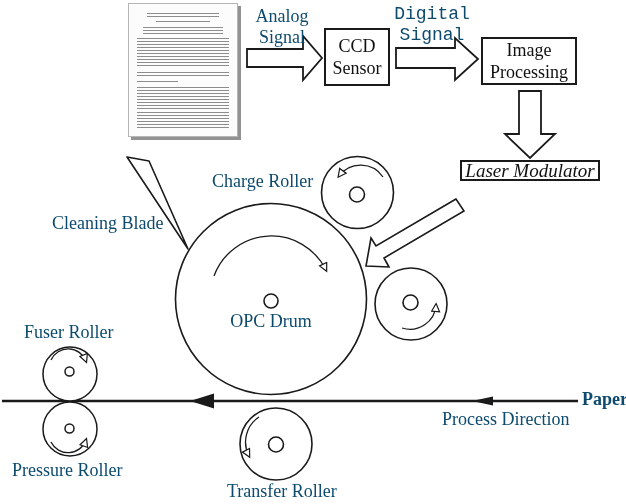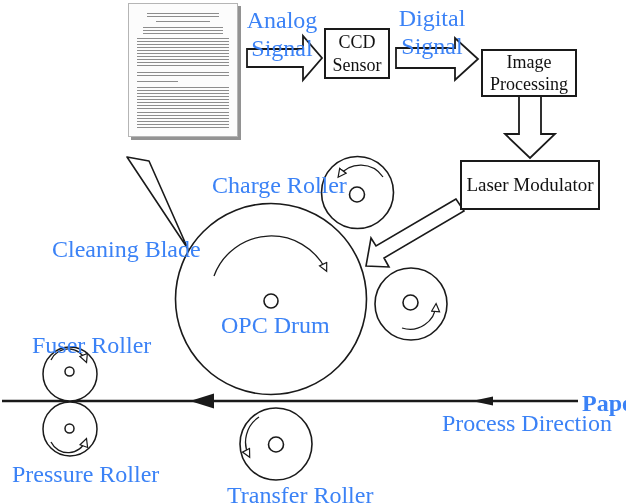--- a/index.html
+++ b/index.html
@@ -3,22 +3,22 @@
 <meta charset="utf-8">
 <style>
   html,body{margin:0;padding:0;background:#fff;}
   #stage{
     position:relative;width:626px;height:504px;background:#ffffff;
     font-family:"Liberation Serif","DejaVu Serif",serif;color:#111;
     overflow:hidden;
   }
   #shapes{position:absolute;left:0;top:0;}
   .lbl{
-    position:absolute;font-size:24px;line-height:1.18;white-space:nowrap;
-    color:#3b82f6;letter-spacing:0px;
+    position:absolute;font-size:18px;line-height:1.18;white-space:nowrap;
+    color:#0c4a6e;letter-spacing:0px;
   }
   .lbl.two{white-space:pre-line;text-align:center;}
   .pbox{
     position:absolute;border:2px solid #1a1a1a;background:#fff;
     display:flex;align-items:center;justify-content:center;text-align:center;
     font-size:18px;line-height:1.25;white-space:pre-line;box-sizing:border-box;
   }
   
   #doc{
     position:absolute;left:128px;top:3px;width:110px;height:134px;
@@ -102,32 +102,32 @@
     <div class="tl title"></div>
     <div class="tl authors"></div>
     <div class="tl affil"></div>
     <div class="tl abstract"></div>
     <div class="tl keywords"></div>
     <div class="tl heading"></div>
     <div class="tl body1"></div>
     <div class="tl body2"></div>
   </div>
 
-  <div class="pbox" style="left:324px;top:28px;width:66px;height:51px;">CCD
+  <div class="pbox" style="left:324px;top:28px;width:66px;height:58px;">CCD
 Sensor</div>
-  <div class="pbox" style="left:481px;top:37px;width:96px;height:48px;margin-top:12px;">Image
+  <div class="pbox" style="left:481px;top:37px;width:96px;height:48px;">Image
 Processing</div>
-  <div class="pbox" style="left:460px;top:160px;width:140px;height:50px;font-size:19px;">Laser Modulator</div>
+  <div class="pbox" style="left:460px;top:160px;width:140px;height:21px;font-size:19px;font-style:italic;">Laser Modulator</div>
 
   <div class="lbl two" style="left:240px;top:6px;width:84px;">Analog
 Signal</div>
-  <div class="lbl two" style="left:392px;top:4px;width:80px;">Digital
+  <div class="lbl two" style="left:392px;top:4px;width:80px;font-family:Liberation Mono, monospace;">Digital
 Signal</div>
   <div class="lbl" style="left:212px;top:171px;">Charge Roller</div>
-  <div class="lbl" style="left:52px;top:213px;margin-top:22px;">Cleaning Blade</div>
+  <div class="lbl" style="left:52px;top:213px;">Cleaning Blade</div>
   <div class="lbl" style="left:221px;top:311px;width:100px;text-align:center;">OPC Drum</div>
-  <div class="lbl" style="left:32px;top:322px;margin-top:9px;">Fuser Roller</div>
+  <div class="lbl" style="left:24px;top:322px;">Fuser Roller</div>
   <div class="lbl" style="left:12px;top:460px;">Pressure Roller</div>
   <div class="lbl" style="left:227px;top:481px;">Transfer Roller</div>
   <div class="lbl" style="left:582px;top:389px;font-weight:bold;">Paper</div>
   <div class="lbl" style="left:397px;top:409px;margin-left:45px;">Process Direction</div>
 
 </div>
 
 </body></html>

